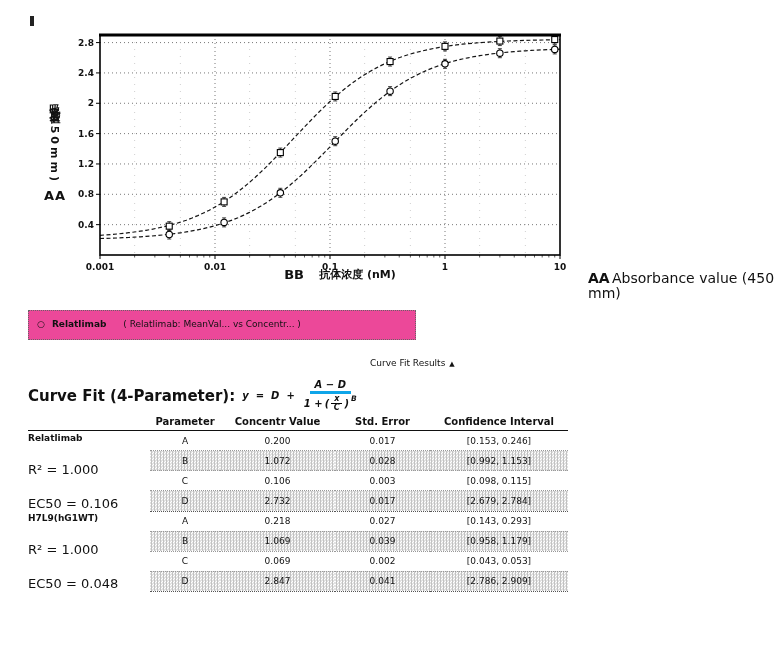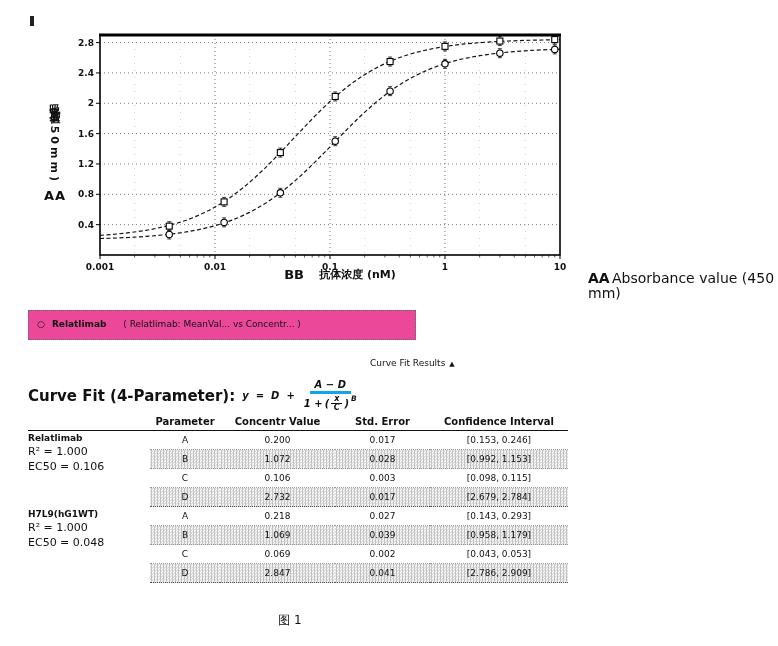--- a/index.html
+++ b/index.html
@@ -60,21 +60,21 @@
                   padding:2px 2px 3px 2px; text-align:center; }
   .fit-table td { font-size:9px; height:19px; text-align:center; border-bottom:1px dotted #999; }
   .fit-table tr.hatch td {
     background-image: conic-gradient(#c2c2c2 25%, #ffffff 0 50%, #c2c2c2 0 75%, #ffffff 0);
     background-size:3px 3px;
   }
   .fit-table td.grouplabel { text-align:left; vertical-align:top; background:#fff !important;
                              background-image:none !important; padding:2px 0 0 0; border-bottom:none; }
   .fit-table tr.groupend td { border-bottom:1px dotted #555; }
   .gname { font-size:9px; font-weight:bold; }
-  .gstat { font-size:11px; margin-top:2px; }
+  .gstat { font-size:13px; margin-top:19px; }
 
   .caption { position:absolute; left:230px; top:612px; width:120px; text-align:center; font-size:12px; }
 </style>
 </head>
 <body>
 
 <div class="page">
 
   <div class="artifact"></div>
 
@@ -342,15 +342,14 @@
     </tr>
     <tr class="hatch groupend">
       <td>D</td>
       <td>2.847</td>
       <td>0.041</td>
       <td>[2.786, 2.909]</td>
     </tr>
   </tbody>
     </table>
 
-  <div class="caption">图 1</div>
 
 </div>
 
 </body></html>

